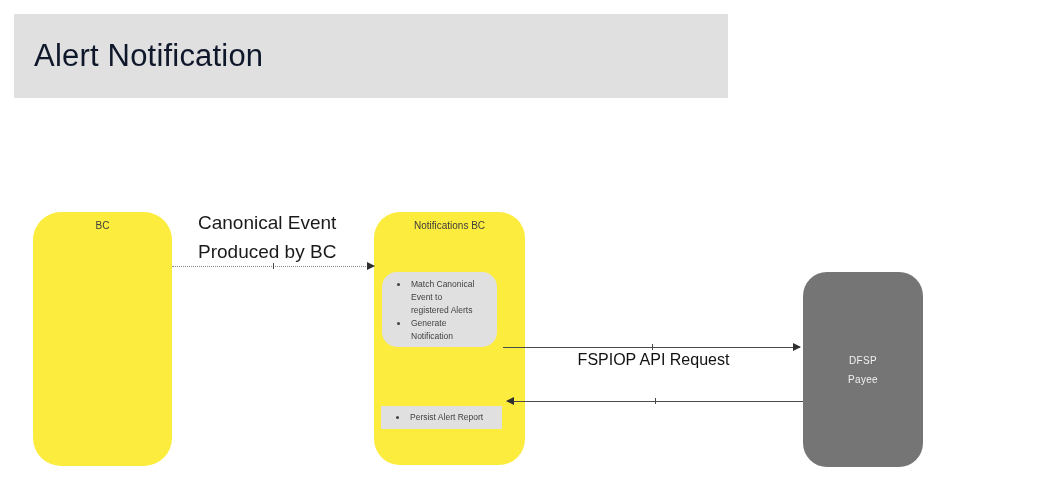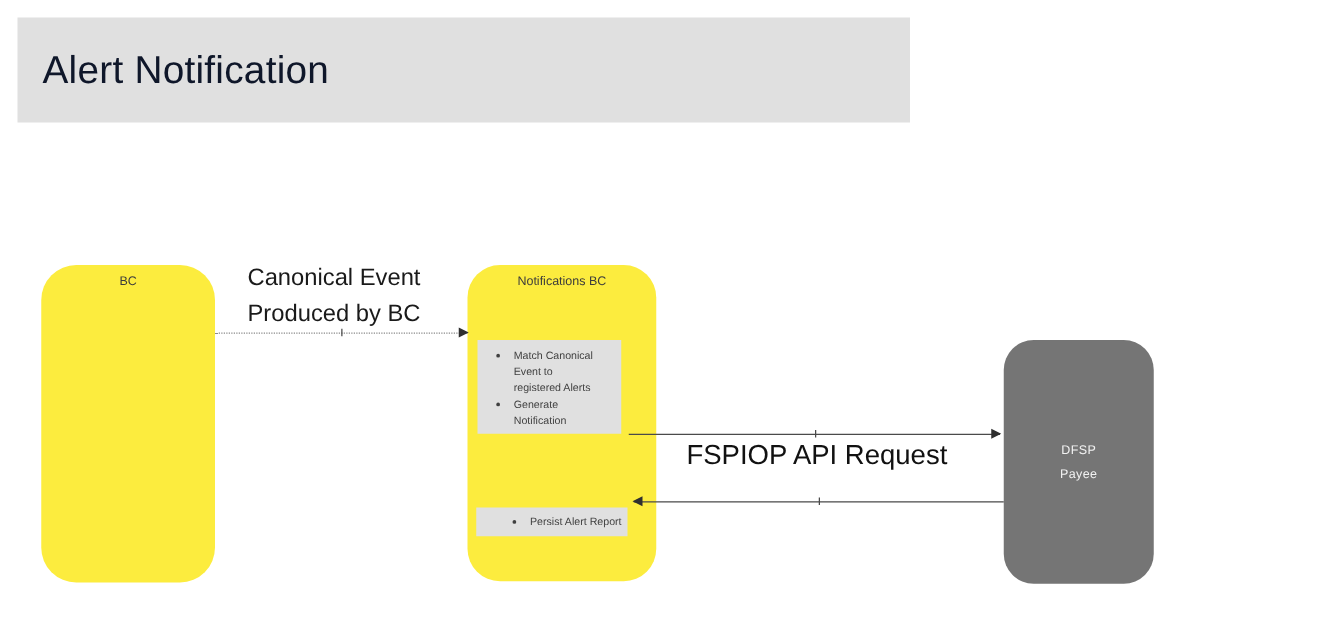--- a/index.html
+++ b/index.html
@@ -81,27 +81,28 @@
     padding-left: 21px;
     font-size: 8.5px;
     line-height: 13px;
     color: #3f3f3f;
   }
   .task li { padding-left: 2px; }
   .task-1 {
     left: 8px; top: 60px;
     width: 115px; height: 75px;
     padding: 6px 20px 0 6px;
+    border-radius: 15px;
   }
   .task-2 {
     left: 7px; top: 194px;
     width: 121px; height: 23px;
     display: flex;
     align-items: center;
-    padding-left: 20px;
+    padding-left: 6px;
   }
 
   
   .edge { position: absolute; height: 0; }
   .edge .line {
     position: absolute;
     left: 0; right: 0; top: 0;
     border-top: 1px solid #4a4a4a;
   }
   .edge.dotted .line { border-top: 1px dotted #8a8a8a; }
@@ -138,21 +139,21 @@
     left: 198px; top: 208px;
     width: 162px;
     font-size: 19px;
     line-height: 29px;
     color: #1a1a1a;
   }
   .label-request {
     left: 521px; top: 351px;
     width: 265px;
     text-align: center;
-    font-size: 22px;
+    font-size: 16px;
     color: #111111;
   }
   .label-response {
     left: 546px; top: 406px;
     width: 220px;
     text-align: center;
     font-size: 20px;
     color: #e2e2e2;
   }
 </style>

